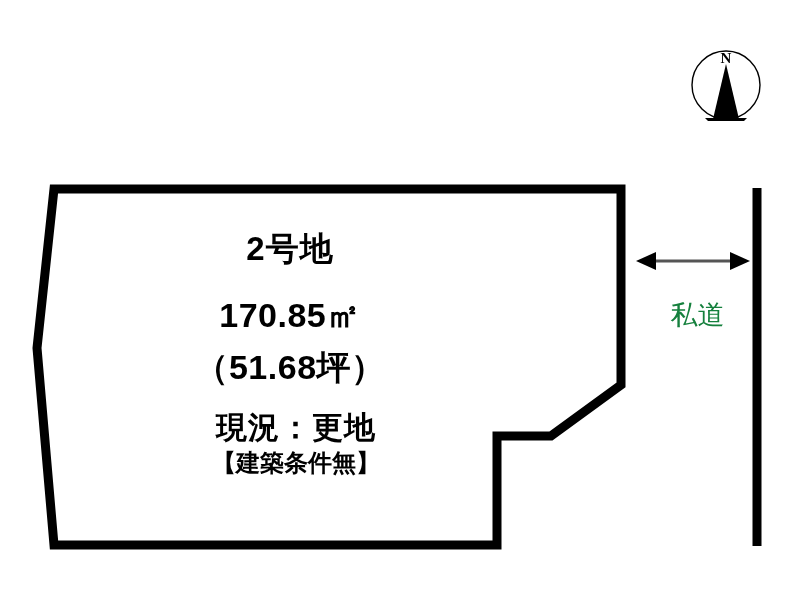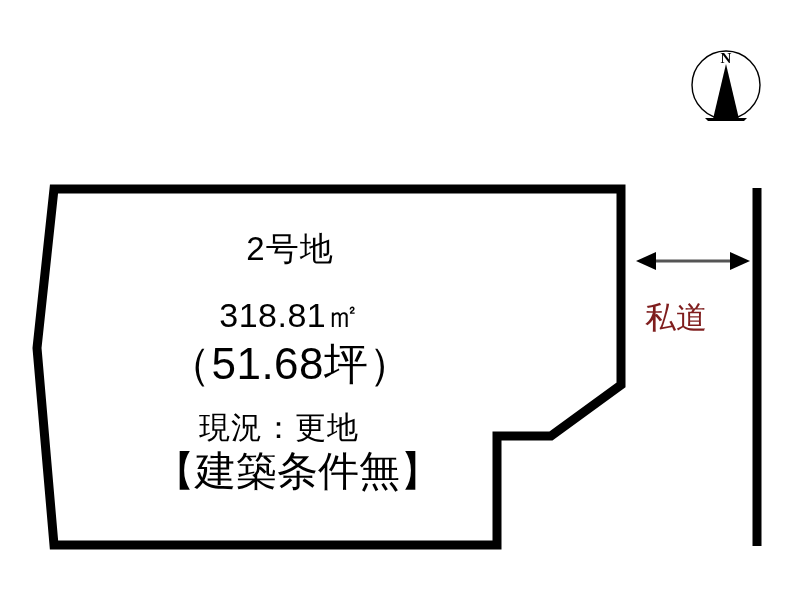--- a/index.html
+++ b/index.html
@@ -24,63 +24,65 @@
     top: 0;
     width: 800px;
     height: 600px;
   }
   .lot-label-block {
     position: absolute;
     text-align: center;
     color: #000000;
     line-height: 1.0;
     white-space: nowrap;
+    font-weight: bold;
   }
   #lot-name {
     left: 175px;
     top: 232px;
     width: 230px;
     font-size: 33px;
     letter-spacing: 1px;
   }
   #lot-area-group {
     left: 165px;
     top: 298px;
     width: 250px;
   }
   #lot-area-sqm {
     font-size: 34px;
     letter-spacing: 0.5px;
   }
   #lot-area-tsubo {
-    font-size: 44px;
+    font-size: 34px;
     letter-spacing: 0.5px;
-    margin-top: 10px;
+    margin-top: 18px;
   }
   #lot-status-group {
-    left: 154px;
+    left: 171px;
     top: 412px;
     width: 250px;
   }
   #lot-status {
     font-size: 31px;
     letter-spacing: 1px;
   }
   #lot-condition {
-    font-size: 41px;
+    font-size: 24px;
     letter-spacing: 0px;
     margin-top: 8px;
   }
   #road-note {
     position: absolute;
     left: 645px;
     top: 298px;
     width: 105px;
-    color: #7f1d1d;
-    font-size: 31px;
+    text-align: center;
+    color: #15803d;
+    font-size: 27px;
     line-height: 1.32;
     white-space: nowrap;
   }
   .road-note-line {
     display: block;
   }
   #compass-n {
     position: absolute;
     left: 706px;
     top: 50px;
@@ -115,21 +117,21 @@
       <polygon points="705,118 747,118 744,121 708,121" fill="#000000"></polygon>
     </g>
 
   </svg>
 
   <div id="compass-n">N</div>
 
   <div class="lot-label-block" id="lot-name">2号地</div>
 
   <div class="lot-label-block" id="lot-area-group">
-    <div id="lot-area-sqm">318.81㎡</div>
+    <div id="lot-area-sqm">170.85㎡</div>
     <div id="lot-area-tsubo">（51.68坪）</div>
   </div>
 
   <div class="lot-label-block" id="lot-status-group">
     <div id="lot-status">現況：更地</div>
     <div id="lot-condition">【建築条件無】</div>
   </div>
 
   <div id="road-note">
     <span class="road-note-line">私道</span>

